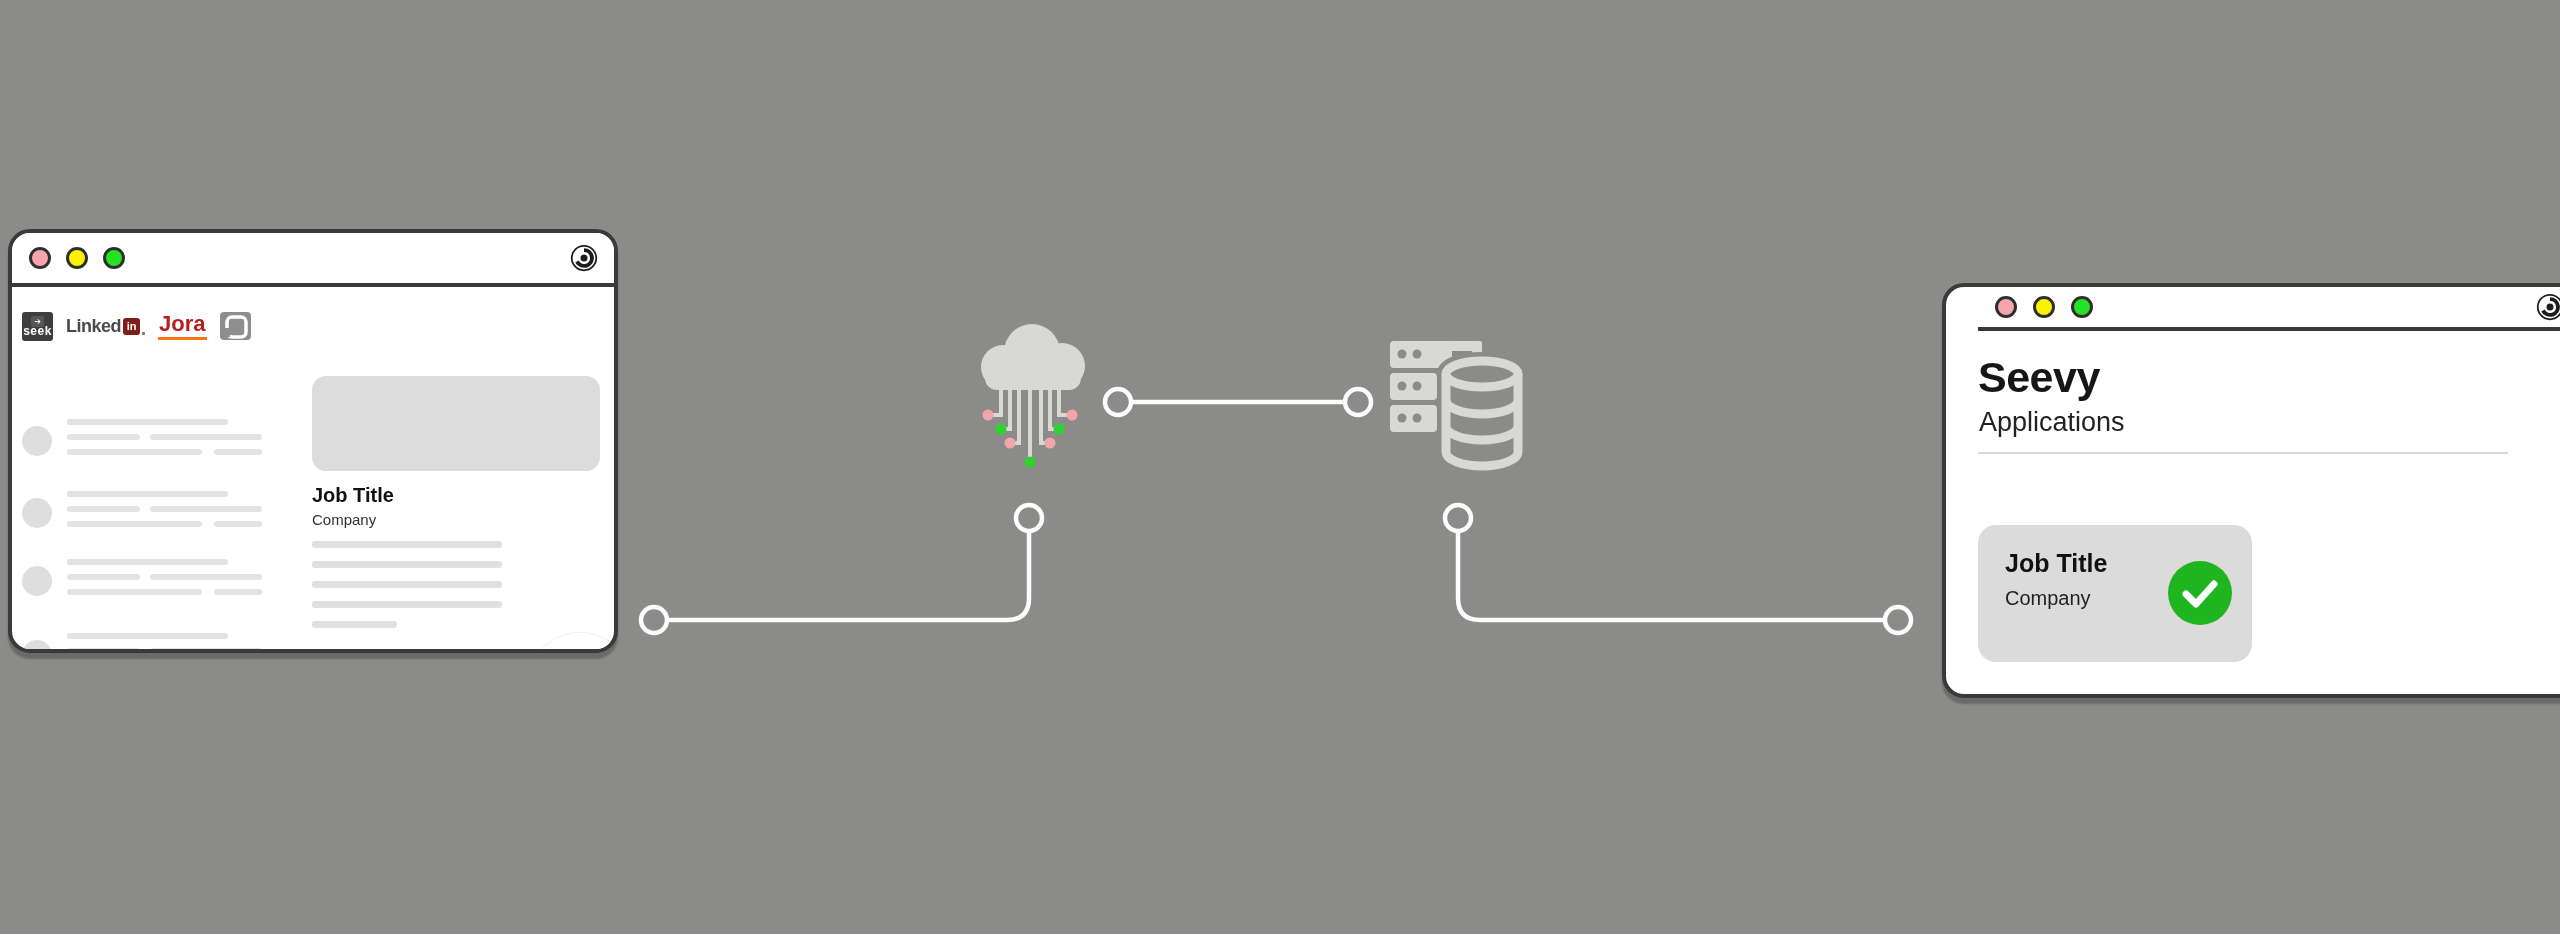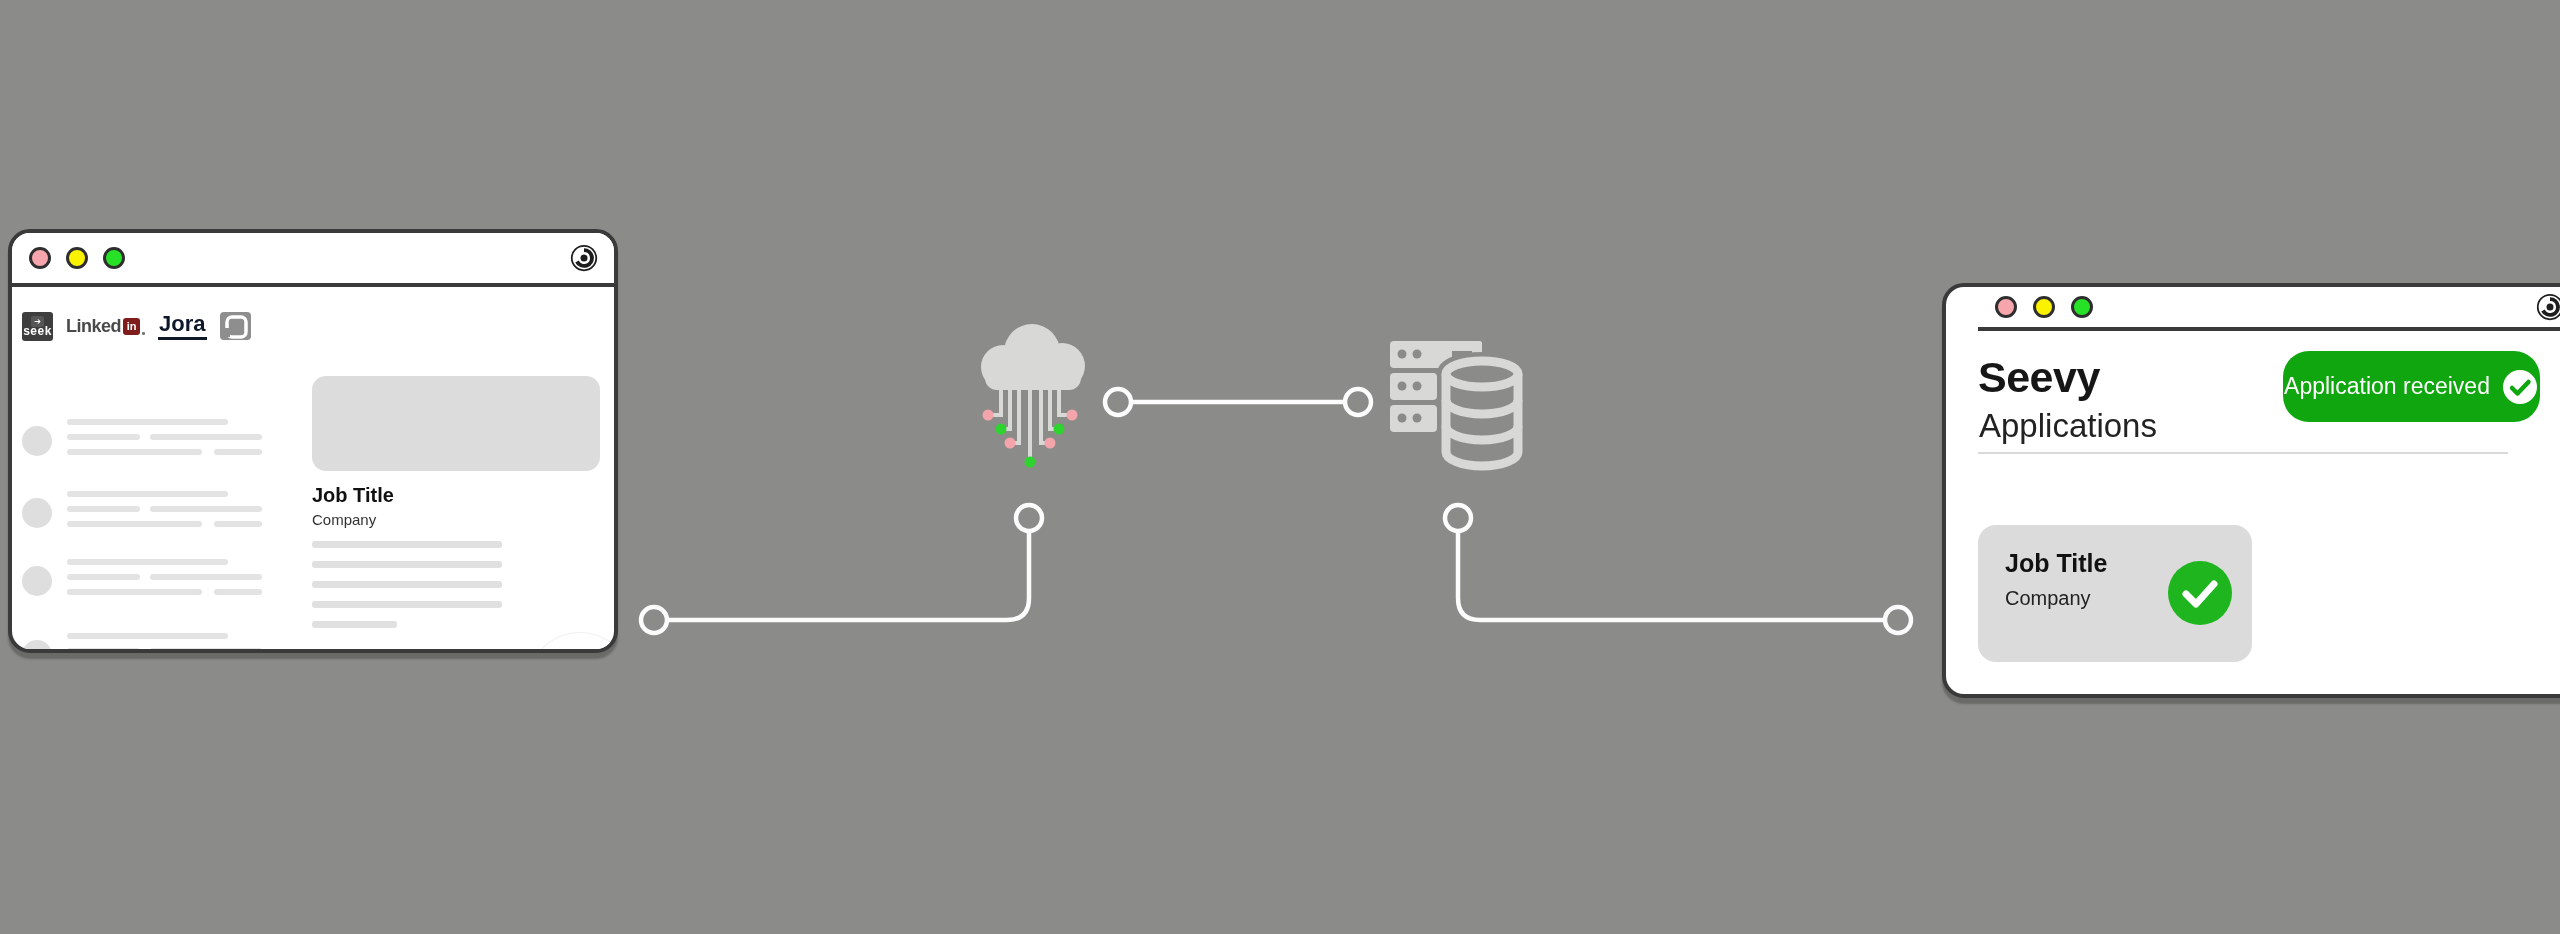--- a/index.html
+++ b/index.html
@@ -30,37 +30,37 @@
   #left-window .titlebar{height:54px;}
   .lw-body{position:absolute;left:0;top:58px;right:0;bottom:0;}
   .logo-row{position:absolute;left:10px;top:19px;height:32px;display:flex;align-items:center;gap:13px;}
   .seek-box{width:31px;height:29px;background:#3e3e3e;border-radius:3px;display:flex;flex-direction:column;align-items:center;justify-content:center;}
   .seek-arrow{width:13px;height:11px;background:#565656;border-radius:2px;color:#fff;font-size:8px;line-height:11px;text-align:center;}
   .seek-word{color:#fff;font-size:12px;font-weight:bold;letter-spacing:.5px;line-height:9px;}
   .li-logo{display:flex;align-items:center;gap:2px;}
   .li-word{font-size:18px;font-weight:bold;color:#4a4a4a;letter-spacing:-.5px;}
   .li-box{width:17px;height:17px;background:#7f1d1d;border-radius:3px;color:#fff;font-size:11px;font-weight:bold;display:flex;align-items:center;justify-content:center;}
   .li-dot{width:3px;height:3px;background:#777;border-radius:1px;align-self:flex-end;margin-bottom:2px;}
-  .jora-logo{font-size:22px;font-weight:bold;color:#0f172a;border-bottom:3px solid #0f172a;padding:0 1px 1px 1px;line-height:24px;}
+  .jora-logo{font-size:22px;font-weight:bold;color:#b91c1c;border-bottom:3px solid #f97316;padding:0 1px 1px 1px;line-height:24px;}
   .gd-box{width:31px;height:28px;}
   .list-item{position:absolute;left:10px;width:246px;height:62px;}
   .avatar{position:absolute;left:0;top:50%;transform:translateY(-50%);width:30px;height:30px;border-radius:50%;background:#dedede;}
   .sk{position:absolute;background:#e3e3e3;border-radius:3px;height:6px;}
   .it1{top:119px;}.it2{top:191px;}.it3{top:259px;}.it4{top:333px;}
   .hero{position:absolute;left:300px;top:85px;width:288px;height:95px;background:#dcdcdc;border-radius:14px;}
   .lw-jobtitle{position:absolute;left:300px;top:193px;font-size:20px;font-weight:bold;color:#111;}
   .lw-company{position:absolute;left:300px;top:220px;font-size:15px;color:#333;}
   .desc-bar{position:absolute;left:300px;height:7px;background:#e0e0e0;border-radius:3px;}
   .ext-circle{position:absolute;left:516px;top:342px;width:104px;height:104px;border-radius:50%;background:#fff;box-shadow:0 0 0 1px #f0f0f0;}
   
   #right-window{left:1942px;top:283px;width:602px;height:407px;padding-left:32px;}
   #right-window .titlebar{height:44px;gap:16px;}
   .rw-body{position:absolute;left:0;top:48px;right:0;bottom:0;}
   .rw-appname{position:absolute;left:32px;top:18px;font-size:43px;font-weight:800;color:#161616;letter-spacing:-.5px;}
-  .rw-subtitle{position:absolute;left:33px;top:72px;font-size:33px;color:#222;}
+  .rw-subtitle{position:absolute;left:33px;top:72px;font-size:27px;color:#222;}
   .rw-badge{
     position:absolute;left:337px;top:16px;width:257px;height:71px;box-sizing:border-box;
     background:#0FA60F;border-radius:26px;display:flex;align-items:center;justify-content:center;gap:11px;
   }
   .rw-badge-text{color:#fff;font-size:23px;}
   .rw-divider{position:absolute;left:32px;top:117px;width:530px;height:2px;background:#d9d9d9;}
   .rw-card{position:absolute;left:32px;top:190px;width:274px;height:137px;background:#dbdbdb;border-radius:18px;}
   .rw-card-title{position:absolute;left:27px;top:24px;font-size:25px;font-weight:bold;color:#111;}
   .rw-card-company{position:absolute;left:27px;top:62px;font-size:20px;color:#222;}
   .rw-card-check{position:absolute;left:190px;top:36px;width:64px;height:64px;}
@@ -228,27 +228,20 @@
     <svg class="chrome-badge" viewBox="0 0 32 32">
       <circle cx="16" cy="16" r="14" fill="#fff" stroke="#1d1d1d" stroke-width="2"></circle>
       <path d="M16 7 a9 9 0 1 1 -8 13" fill="none" stroke="#1d1d1d" stroke-width="4.5"></path>
       <circle cx="16" cy="16" r="4" fill="#1d1d1d"></circle>
     </svg>
   </div>
   <div class="rw-body">
     <div class="rw-appname">Seevy</div>
     <div class="rw-subtitle">Applications</div>
 
-    <div class="rw-badge">
-      <span class="rw-badge-text">Application received</span>
-      <svg width="38" height="38" viewBox="0 0 38 38">
-        <circle cx="19" cy="19" r="17" fill="#ffffff"></circle>
-        <path d="M11 20 l5.5 5.5 L27.5 14" fill="none" stroke="#0FA60F" stroke-width="4.5" stroke-linecap="round" stroke-linejoin="round"></path>
-      </svg>
-    </div>
 
     <div class="rw-divider"></div>
 
     <div class="rw-card">
       <div class="rw-card-title">Job Title</div>
       <div class="rw-card-company">Company</div>
       <svg class="rw-card-check" viewBox="0 0 64 64">
         <circle cx="32" cy="32" r="32" fill="#1FB51F"></circle>
         <path d="M18 33 l10 10 L46 23" fill="none" stroke="#ffffff" stroke-width="7" stroke-linecap="round" stroke-linejoin="round"></path>
       </svg>

